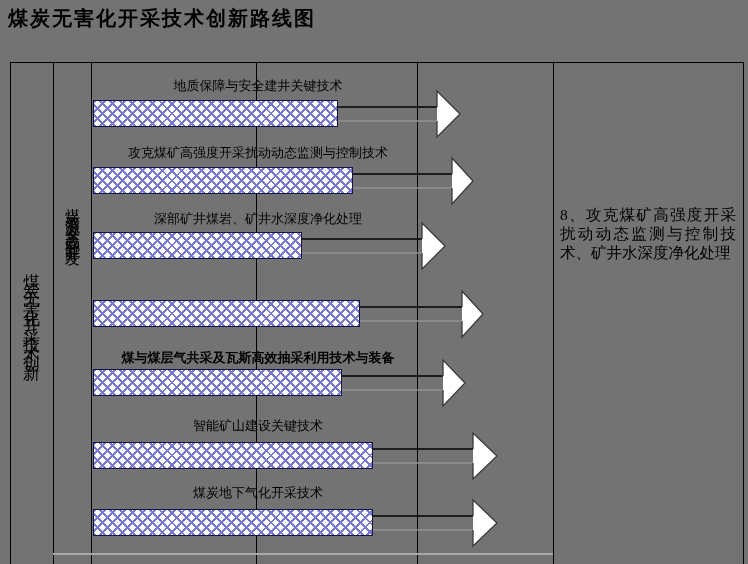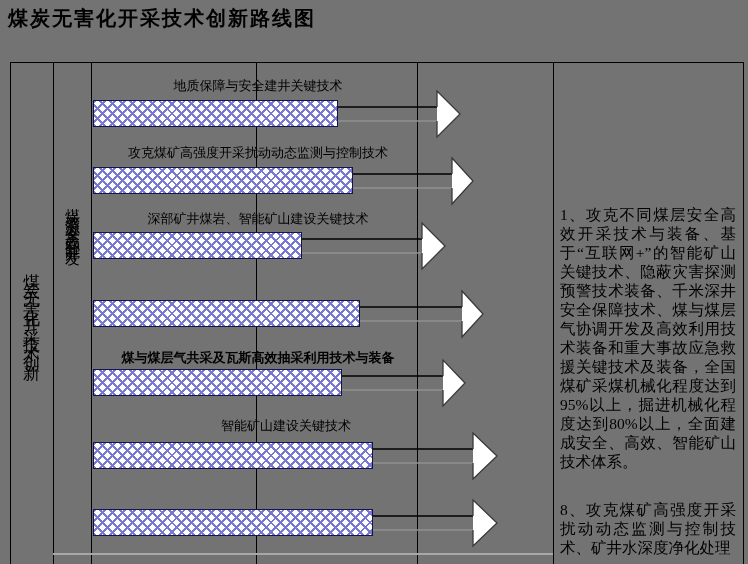--- a/index.html
+++ b/index.html
@@ -51,27 +51,28 @@
   </div>
   <div class="vhead vh2">
     <span>煤炭资源安全高效智能开发</span>
   </div>
 
   <div id="chart-layer">
     <div class="bar-label" style="top: 77px;">地质保障与安全建井关键技术</div>
       <div class="bar" style="left: 93px; top: 100px; width: 245px; height: 27px; background-image: repeating-linear-gradient(45deg, rgb(120, 120, 208) 0px, rgb(120, 120, 208) 2px, transparent 2px, transparent 7px), repeating-linear-gradient(135deg, rgb(120, 120, 208) 0px, rgb(120, 120, 208) 2px, transparent 2px, transparent 7px); border-color: rgb(21, 21, 74);"></div>
       <div class="bar-label" style="top: 144px;">攻克煤矿高强度开采扰动动态监测与控制技术</div>
       <div class="bar" style="left: 93px; top: 167px; width: 260px; height: 27px; background-image: repeating-linear-gradient(45deg, rgb(120, 120, 208) 0px, rgb(120, 120, 208) 2px, transparent 2px, transparent 7px), repeating-linear-gradient(135deg, rgb(120, 120, 208) 0px, rgb(120, 120, 208) 2px, transparent 2px, transparent 7px); border-color: rgb(21, 21, 74);"></div>
-      <div class="bar-label" style="top: 210px;">深部矿井煤岩、智能矿山建设关键技术</div>
+      <div class="bar-label" style="top: 210px;">深部矿井煤岩、矿井水深度净化处理</div>
       <div class="bar" style="left: 93px; top: 232px; width: 209px; height: 27px; background-image: repeating-linear-gradient(45deg, rgb(120, 120, 208) 0px, rgb(120, 120, 208) 2px, transparent 2px, transparent 7px), repeating-linear-gradient(135deg, rgb(120, 120, 208) 0px, rgb(120, 120, 208) 2px, transparent 2px, transparent 7px); border-color: rgb(21, 21, 74);"></div>
       <div class="bar" style="left: 93px; top: 300px; width: 267px; height: 27px; background-image: repeating-linear-gradient(45deg, rgb(120, 120, 208) 0px, rgb(120, 120, 208) 2px, transparent 2px, transparent 7px), repeating-linear-gradient(135deg, rgb(120, 120, 208) 0px, rgb(120, 120, 208) 2px, transparent 2px, transparent 7px); border-color: rgb(21, 21, 74);"></div>
       <div class="bar-label" style="top: 349px; font-weight: bold;">煤与煤层气共采及瓦斯高效抽采利用技术与装备</div>
       <div class="bar" style="left: 93px; top: 369px; width: 249px; height: 27px; background-image: repeating-linear-gradient(45deg, rgb(120, 120, 208) 0px, rgb(120, 120, 208) 2px, transparent 2px, transparent 7px), repeating-linear-gradient(135deg, rgb(120, 120, 208) 0px, rgb(120, 120, 208) 2px, transparent 2px, transparent 7px); border-color: rgb(21, 21, 74);"></div>
-      <div class="bar-label" style="top: 417px; margin-left: 28px;">智能矿山建设关键技术</div>
+      <div class="bar-label" style="top: 417px;">智能矿山建设关键技术</div>
       <div class="bar" style="left: 93px; top: 442px; width: 280px; height: 27px; background-image: repeating-linear-gradient(45deg, rgb(120, 120, 208) 0px, rgb(120, 120, 208) 2px, transparent 2px, transparent 7px), repeating-linear-gradient(135deg, rgb(120, 120, 208) 0px, rgb(120, 120, 208) 2px, transparent 2px, transparent 7px); border-color: rgb(21, 21, 74);"></div>
+      <div class="bar-label" style="top: 484px;">煤炭地下气化开采技术</div>
       <div class="bar" style="left: 93px; top: 509px; width: 280px; height: 27px; background-image: repeating-linear-gradient(45deg, rgb(120, 120, 208) 0px, rgb(120, 120, 208) 2px, transparent 2px, transparent 7px), repeating-linear-gradient(135deg, rgb(120, 120, 208) 0px, rgb(120, 120, 208) 2px, transparent 2px, transparent 7px); border-color: rgb(21, 21, 74);"></div>
       <svg id="arrows" width="748" height="564">
         <path d="M338 107 H437" stroke="#000000" fill="none" stroke-width="1.3"></path>
         <path d="M338 121 H437" stroke="#909090" fill="none" stroke-width="1.3"></path>
         <path d="M437 107 V91 L460 114 L437 137 V121" stroke="#3a3a3a" fill="#fff" stroke-width="1.3"></path>
         <path d="M353 174 H452" stroke="#000000" fill="none" stroke-width="1.3"></path>
         <path d="M353 188 H452" stroke="#909090" fill="none" stroke-width="1.3"></path>
         <path d="M452 174 V158 L473 181 L452 204 V188" stroke="#3a3a3a" fill="#fff" stroke-width="1.3"></path>
         <path d="M302 239 H422" stroke="#000000" fill="none" stroke-width="1.3"></path>
         <path d="M302 253 H422" stroke="#909090" fill="none" stroke-width="1.3"></path>
@@ -85,16 +86,15 @@
         <path d="M373 449 H473" stroke="#000000" fill="none" stroke-width="1.3"></path>
         <path d="M373 463 H473" stroke="#909090" fill="none" stroke-width="1.3"></path>
         <path d="M473 449 V433 L497 456 L473 479 V463" stroke="#3a3a3a" fill="#fff" stroke-width="1.3"></path>
         <path d="M373 516 H473" stroke="#000000" fill="none" stroke-width="1.3"></path>
         <path d="M373 530 H473" stroke="#909090" fill="none" stroke-width="1.3"></path>
         <path d="M473 516 V500 L497 523 L473 546 V530" stroke="#3a3a3a" fill="#fff" stroke-width="1.3"></path>
       </svg>
   </div>
 
   <div class="goals">
-    <p>1、攻克不同煤层安全高效开采技术与装备、基于“互联网+”的智能矿山关键技术、隐蔽灾害探测预警技术装备、千米深井安全保障技术、煤与煤层气协调开发及高效利用技术装备和重大事故应急救援关键技术及装备，全国煤矿采煤机械化程度达到95%以上，掘进机械化程度达到80%以上，全面建成安全、高效、智能矿山技术体系。</p>
     <p>8、攻克煤矿高强度开采扰动动态监测与控制技术、矿井水深度净化处理</p>
   </div>
 </div>
 
 </body></html>

